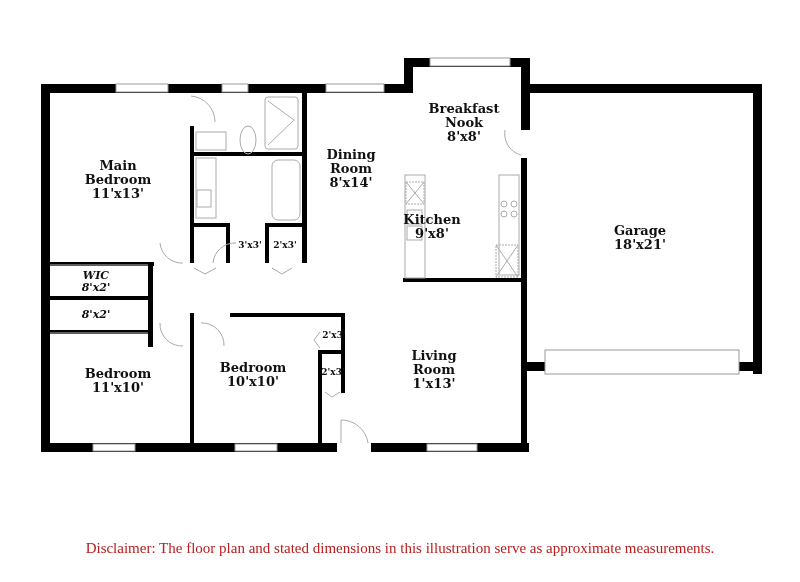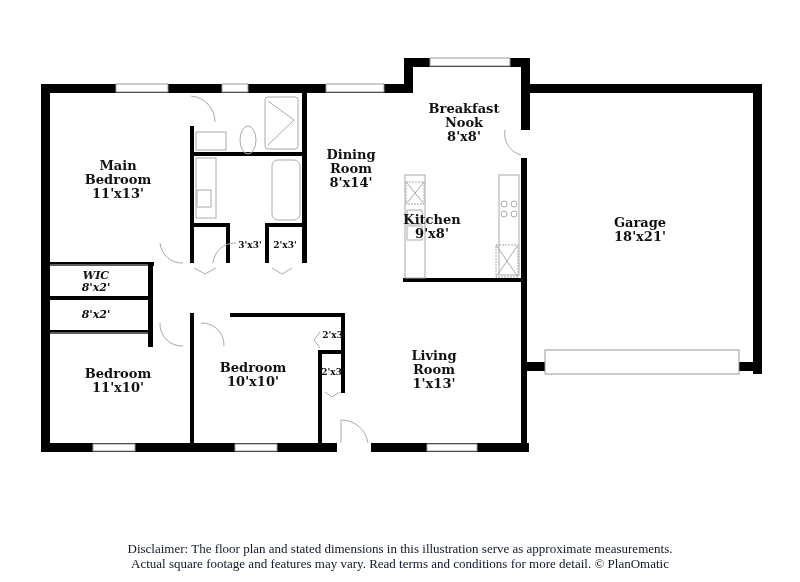--- a/index.html
+++ b/index.html
@@ -1,21 +1,21 @@
 <!DOCTYPE html>
 <html><head>
 <meta charset="utf-8">
 <style>
   html,body{margin:0;padding:0;background:#fff;}
   body{width:800px;height:582px;position:relative;overflow:hidden;font-family:"DejaVu Serif","Liberation Serif",serif;}
   #plan{position:absolute;left:0;top:0;width:800px;height:582px;}
   .lbl{position:absolute;text-align:center;font-weight:bold;color:#111;font-family:"DejaVu Serif","Liberation Serif",serif;font-size:13px;line-height:14px;transform:translateX(-50%);white-space:nowrap;}
   .lbl.small{font-size:9px;line-height:10px;}
   .lbl.med{font-size:11px;line-height:12px;font-style:italic;}
-  .disclaimer{position:absolute;left:0;width:800px;top:541px;text-align:center;font-family:"Liberation Serif","DejaVu Serif",serif;font-size:13px;line-height:15px;color:#0f172a;}
+  .disclaimer{position:absolute;left:0;width:800px;top:541px;text-align:center;font-family:"Liberation Serif","DejaVu Serif",serif;font-size:15px;line-height:15px;color:#b91c1c;}
 </style>
 </head>
 <body>
 
 <svg id="plan" viewBox="0 0 800 582" xmlns="http://www.w3.org/2000/svg">
 
   <g fill="#000">
 
     <rect x="41" y="84" width="264" height="9"></rect>
 
@@ -158,21 +158,20 @@
 </div>
 <div class="lbl" style="left:432px;top:213px;">
   <div>Kitchen</div>
   <div>9'x8'</div>
 </div>
 <div class="lbl" style="left:434px;top:349px;">
   <div>Living</div>
   <div>Room</div>
   <div>1'x13'</div>
 </div>
-<div class="lbl" style="left:640px;top:216px;">
+<div class="lbl" style="left:640px;top:224px;">
   <div>Garage</div>
   <div>18'x21'</div>
 </div>
 
 <div class="disclaimer">
   <div>Disclaimer: The floor plan and stated dimensions in this illustration serve as approximate measurements.</div>
-  <div>Actual square footage and features may vary. Read terms and conditions for more detail. © PlanOmatic</div>
 </div>
 
 </body></html>

